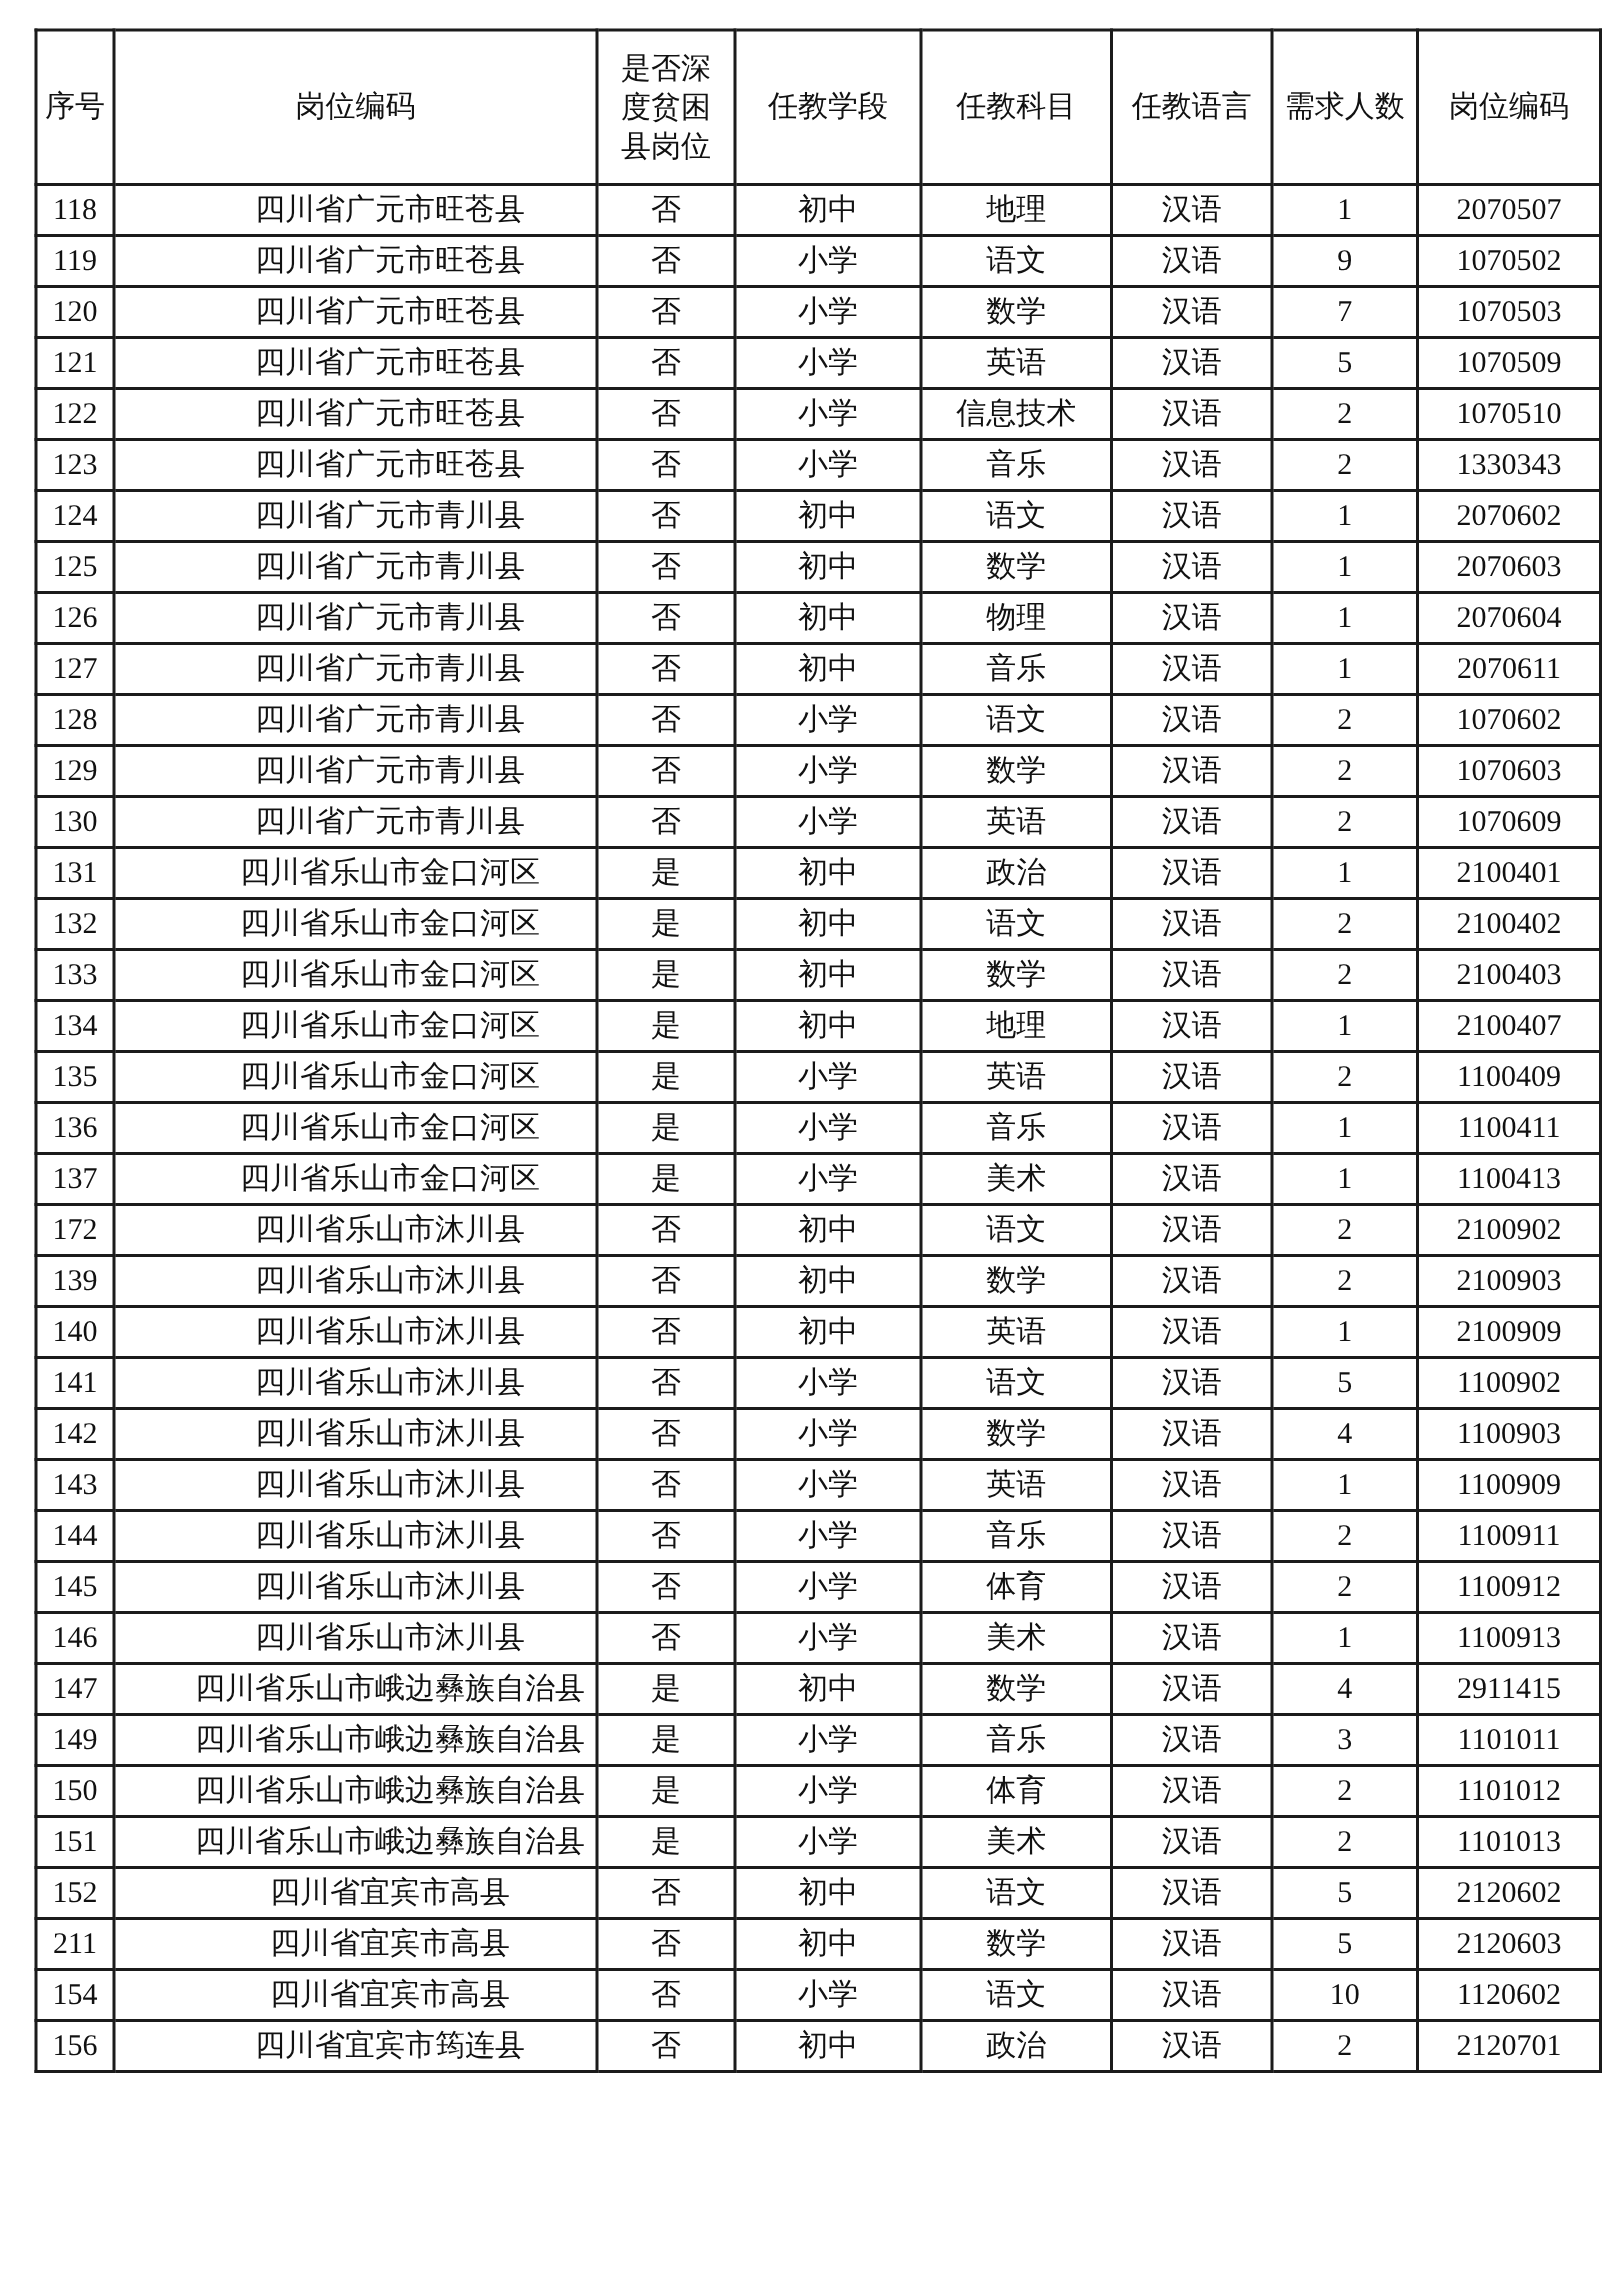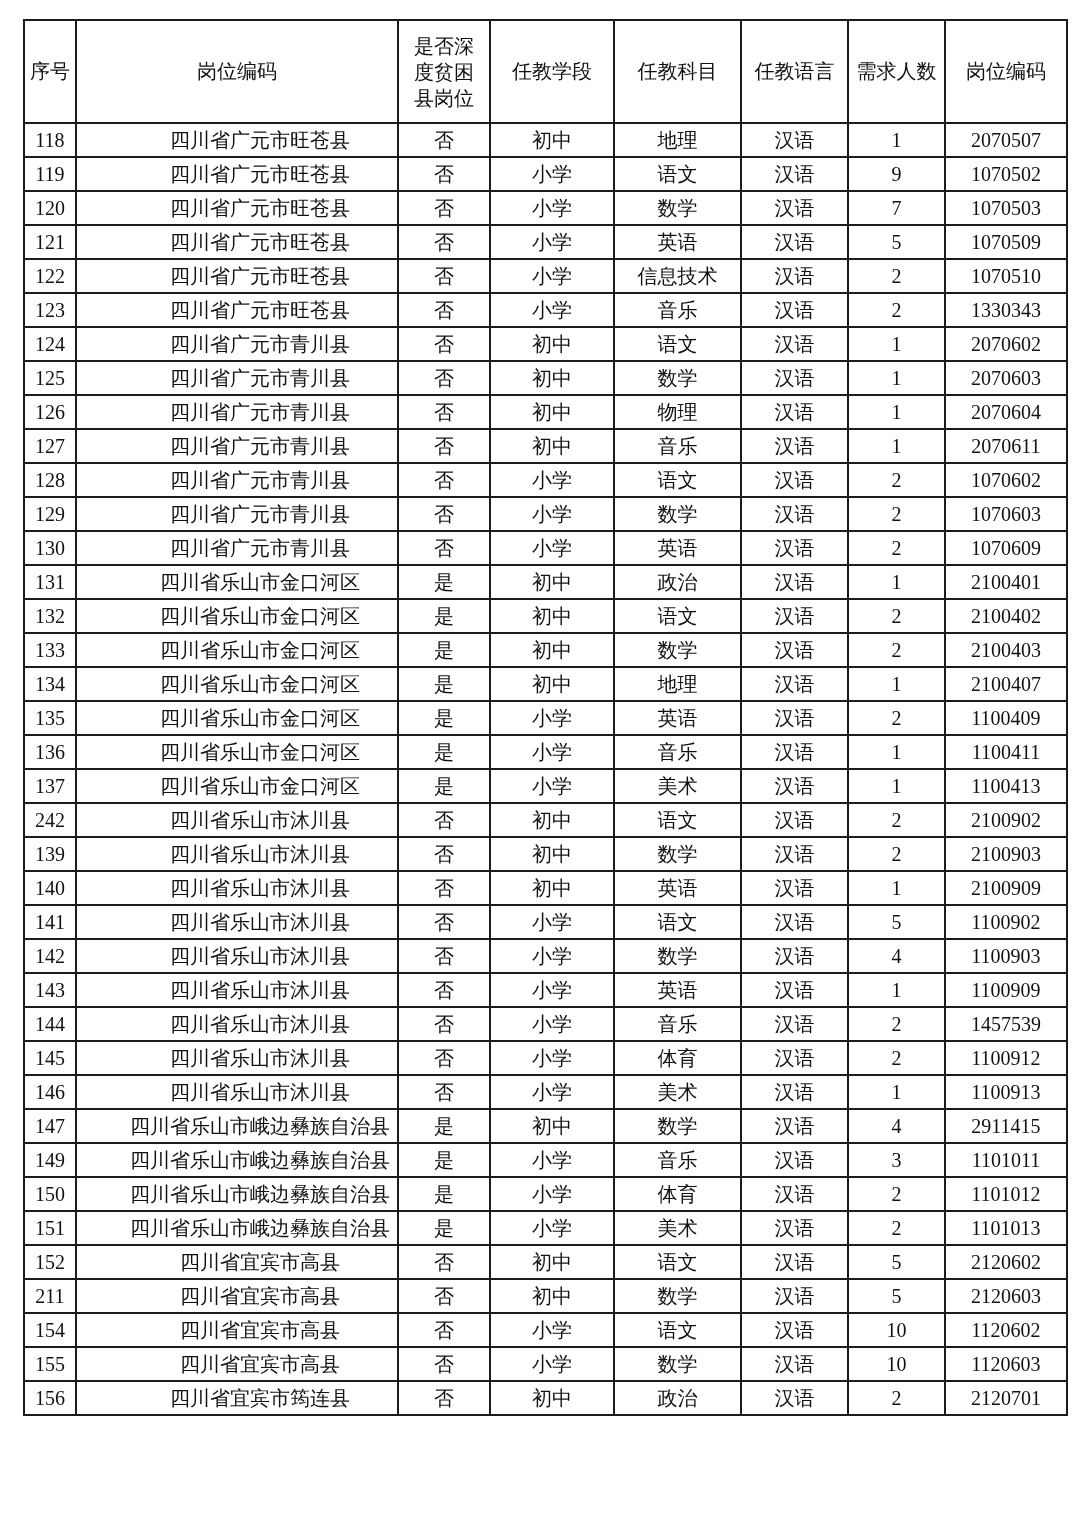--- a/index.html
+++ b/index.html
@@ -287,21 +287,21 @@
         <td class="cell-index">137</td>
         <td class="cell-region">四川省乐山市金口河区</td>
         <td class="cell-deep-poverty">是</td>
         <td class="cell-stage">小学</td>
         <td class="cell-subject">美术</td>
         <td class="cell-language">汉语</td>
         <td class="cell-demand">1</td>
         <td class="cell-code">1100413</td>
       </tr>
       <tr>
-        <td class="cell-index">242</td>
+        <td class="cell-index">172</td>
         <td class="cell-region">四川省乐山市沐川县</td>
         <td class="cell-deep-poverty">否</td>
         <td class="cell-stage">初中</td>
         <td class="cell-subject">语文</td>
         <td class="cell-language">汉语</td>
         <td class="cell-demand">2</td>
         <td class="cell-code">2100902</td>
       </tr>
       <tr>
         <td class="cell-index">139</td>
@@ -354,21 +354,21 @@
         <td class="cell-code">1100909</td>
       </tr>
       <tr>
         <td class="cell-index">144</td>
         <td class="cell-region">四川省乐山市沐川县</td>
         <td class="cell-deep-poverty">否</td>
         <td class="cell-stage">小学</td>
         <td class="cell-subject">音乐</td>
         <td class="cell-language">汉语</td>
         <td class="cell-demand">2</td>
-        <td class="cell-code">1457539</td>
+        <td class="cell-code">1100911</td>
       </tr>
       <tr>
         <td class="cell-index">145</td>
         <td class="cell-region">四川省乐山市沐川县</td>
         <td class="cell-deep-poverty">否</td>
         <td class="cell-stage">小学</td>
         <td class="cell-subject">体育</td>
         <td class="cell-language">汉语</td>
         <td class="cell-demand">2</td>
         <td class="cell-code">1100912</td>
@@ -445,30 +445,20 @@
       </tr>
       <tr>
         <td class="cell-index">154</td>
         <td class="cell-region">四川省宜宾市高县</td>
         <td class="cell-deep-poverty">否</td>
         <td class="cell-stage">小学</td>
         <td class="cell-subject">语文</td>
         <td class="cell-language">汉语</td>
         <td class="cell-demand">10</td>
         <td class="cell-code">1120602</td>
-      </tr>
-      <tr>
-        <td class="cell-index">155</td>
-        <td class="cell-region">四川省宜宾市高县</td>
-        <td class="cell-deep-poverty">否</td>
-        <td class="cell-stage">小学</td>
-        <td class="cell-subject">数学</td>
-        <td class="cell-language">汉语</td>
-        <td class="cell-demand">10</td>
-        <td class="cell-code">1120603</td>
       </tr>
       <tr>
         <td class="cell-index">156</td>
         <td class="cell-region">四川省宜宾市筠连县</td>
         <td class="cell-deep-poverty">否</td>
         <td class="cell-stage">初中</td>
         <td class="cell-subject">政治</td>
         <td class="cell-language">汉语</td>
         <td class="cell-demand">2</td>
         <td class="cell-code">2120701</td>

